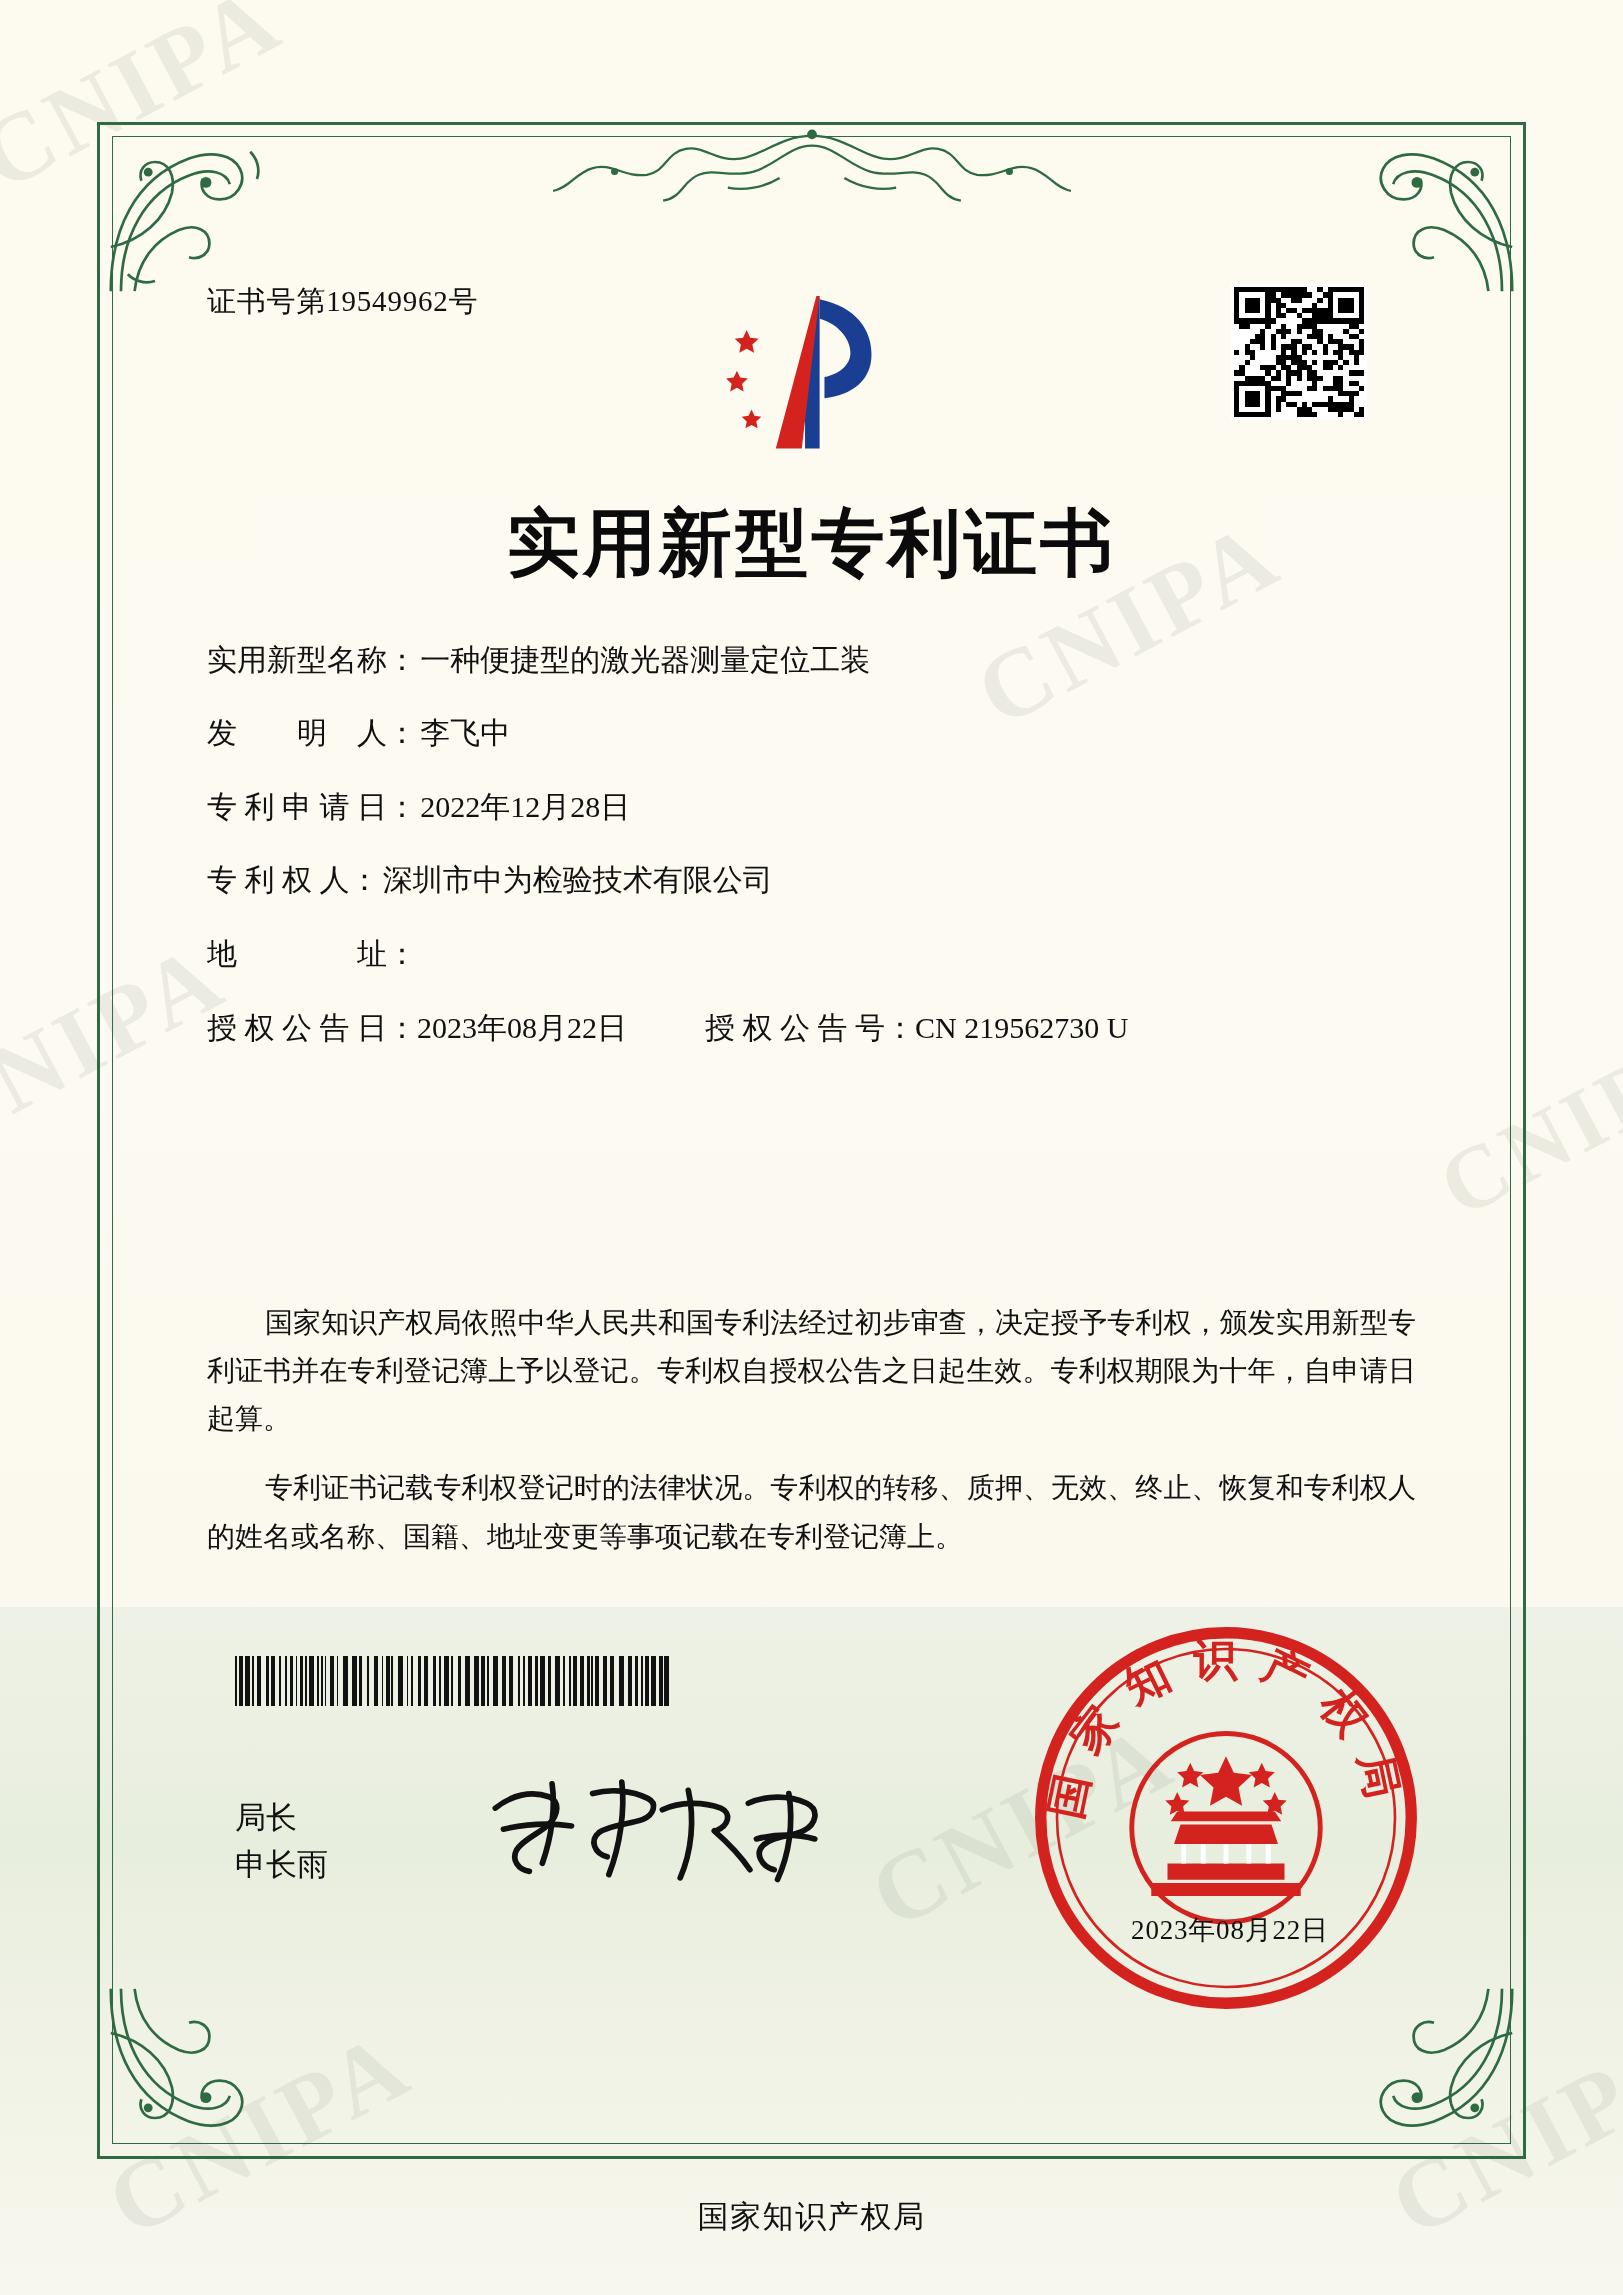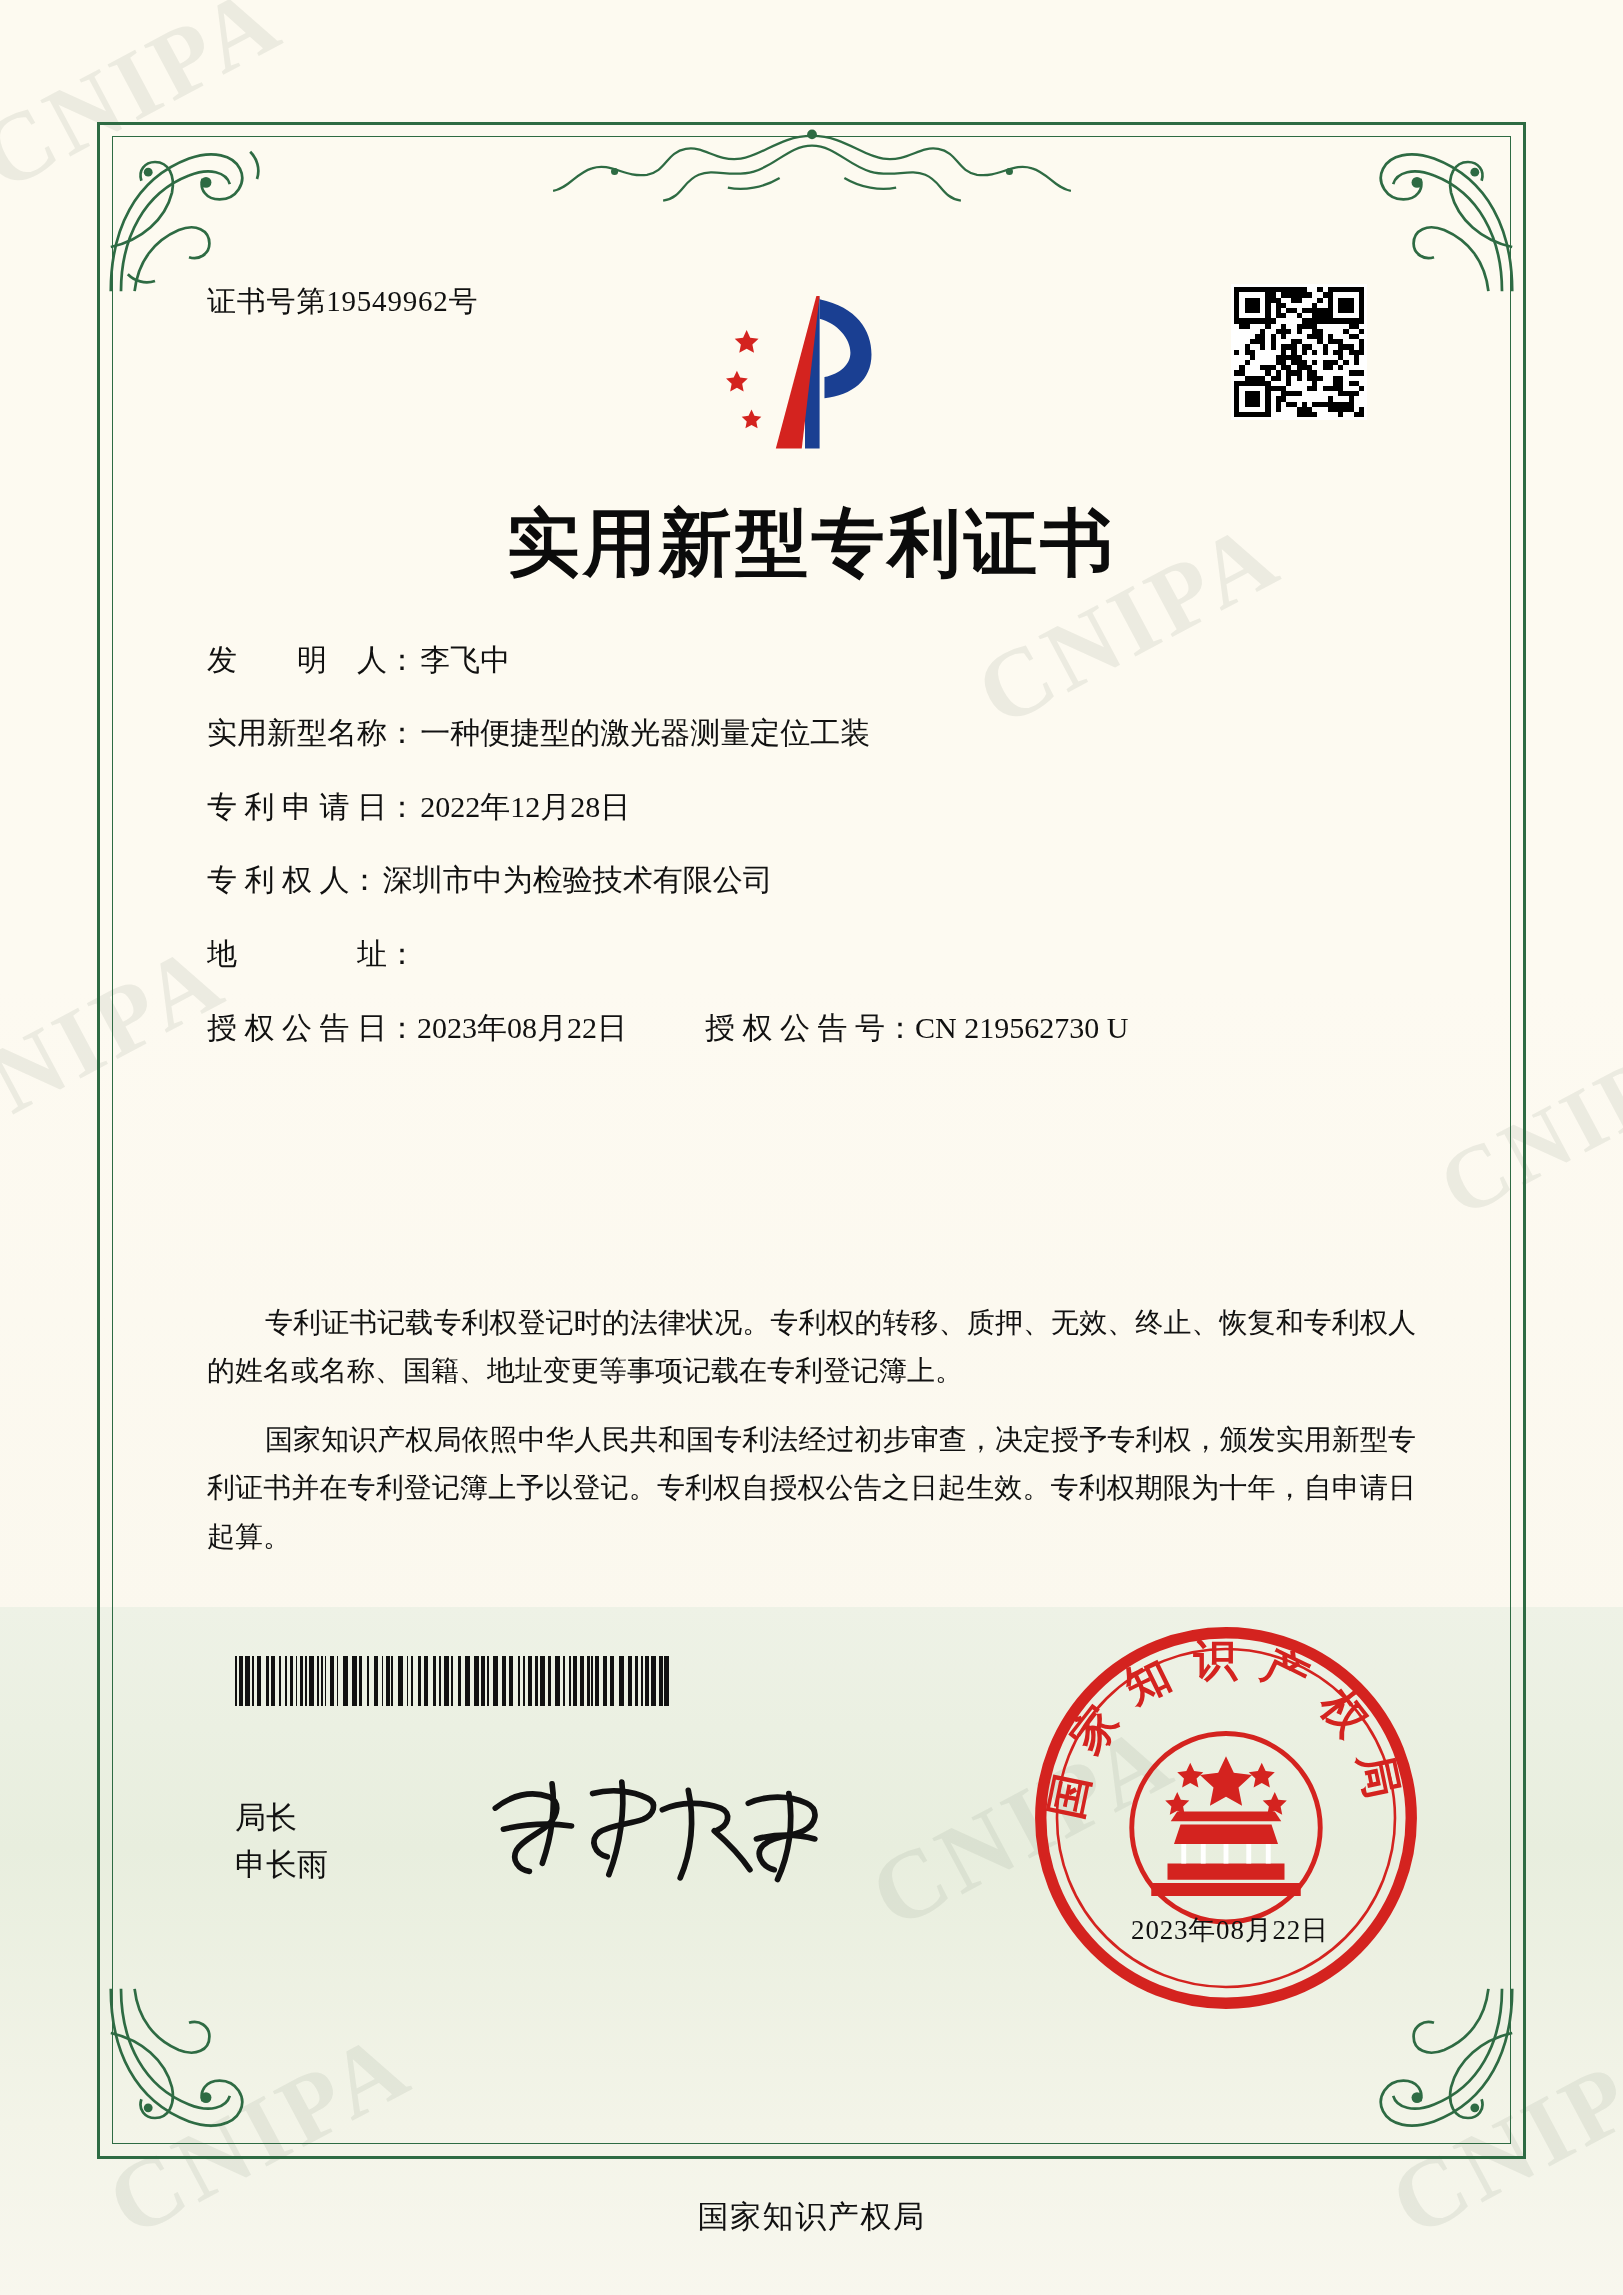--- a/index.html
+++ b/index.html
@@ -945,26 +945,26 @@
         <path d="M48 104 l4 8.6 9.4 1.2 -6.9 6.5 1.8 9.3 -8.3-4.6 -8.3 4.6 1.8-9.3 -6.9-6.5 9.4-1.2z"></path>
         <path d="M66 152 l3.6 7.8 8.5 1.1 -6.2 5.9 1.6 8.4 -7.5-4.1 -7.5 4.1 1.6-8.4 -6.2-5.9 8.5-1.1z"></path>
       </g>
     </svg>
   </div>
 
   <div class="doc-title">实用新型专利证书</div>
 
   <div class="fields">
     <div class="row">
+      <span class="lbl">实用新型名称：</span>
+      <span class="val">一种便捷型的激光器测量定位工装</span>
+    </div>
+    <div class="row">
       <span class="lbl">发　　明　人：</span>
       <span class="val">李飞中</span>
-    </div>
-    <div class="row">
-      <span class="lbl">实用新型名称：</span>
-      <span class="val">一种便捷型的激光器测量定位工装</span>
     </div>
     <div class="row">
       <span class="lbl">专 利 申 请 日：</span>
       <span class="val">2022年12月28日</span>
     </div>
     <div class="row">
       <span class="lbl">专 利 权 人：</span>
       <span class="val">深圳市中为检验技术有限公司</span>
     </div>
     <div class="row">
@@ -972,22 +972,22 @@
     </div>
     <div class="row-inline">
       <span class="pub-date-lbl">授 权 公 告 日：</span>
       <span>2023年08月22日</span>
       <span class="pub-no-lbl">授 权 公 告 号：</span>
       <span>CN 219562730 U</span>
     </div>
   </div>
 
   <div class="paras">
+    <p>国家知识产权局依照中华人民共和国专利法经过初步审查，决定授予专利权，颁发实用新型专利证书并在专利登记簿上予以登记。专利权自授权公告之日起生效。专利权期限为十年，自申请日起算。</p>
     <p>专利证书记载专利权登记时的法律状况。专利权的转移、质押、无效、终止、恢复和专利权人的姓名或名称、国籍、地址变更等事项记载在专利登记簿上。</p>
-    <p>国家知识产权局依照中华人民共和国专利法经过初步审查，决定授予专利权，颁发实用新型专利证书并在专利登记簿上予以登记。专利权自授权公告之日起生效。专利权期限为十年，自申请日起算。</p>
   </div>
 
   <div class="barcode" id="barcode">
       <i style="width:2.4px"></i>
       <i style="width:1.6px;background:transparent"></i>
       <i style="width:4px"></i>
       <i style="width:2.4px;background:transparent"></i>
       <i style="width:4.9px"></i>
       <i style="width:1.6px;background:transparent"></i>
       <i style="width:2.4px"></i>

